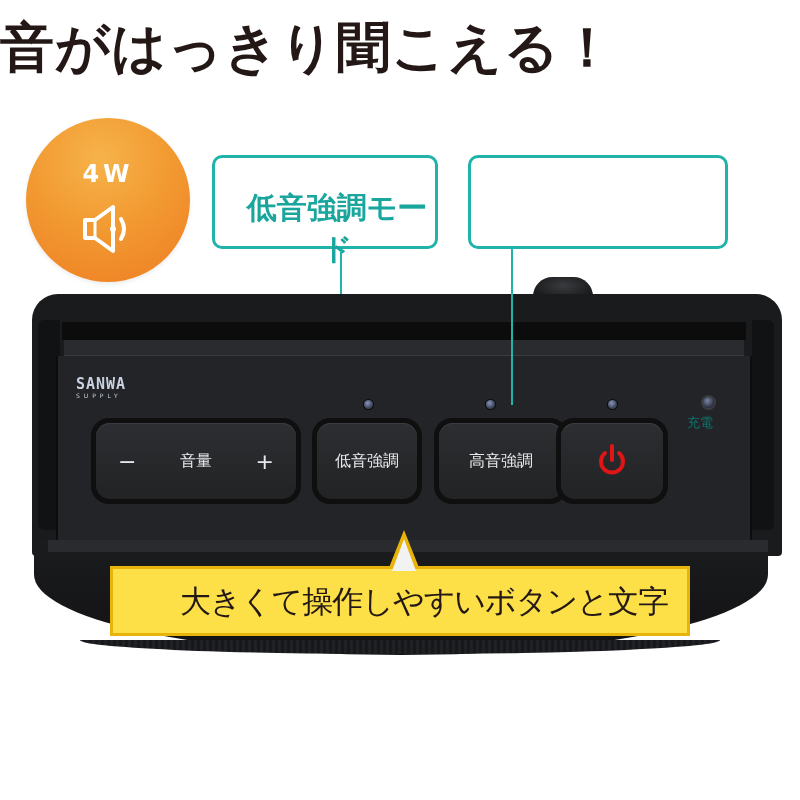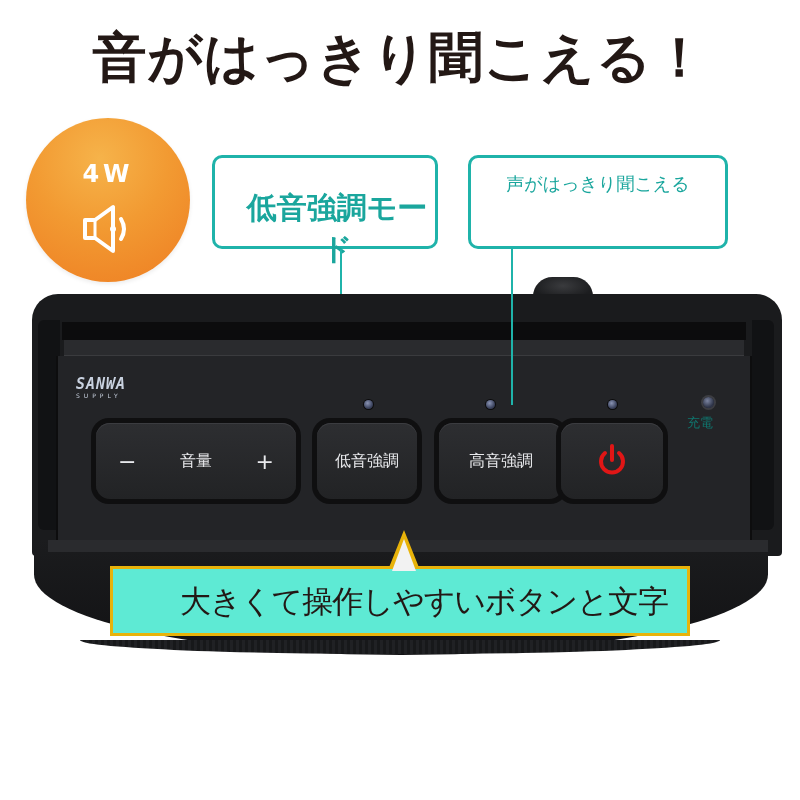--- a/index.html
+++ b/index.html
@@ -1,20 +1,20 @@
 <!DOCTYPE html>
 <html><head>
   <meta charset="utf-8">
   <style>
     * { box-sizing: border-box; margin: 0; padding: 0; }
     html, body { width: 800px; height: 800px; background: #ffffff; overflow: hidden; }
     body { position: relative; font-family: "DejaVu Sans", "Liberation Sans", sans-serif; }
 
     .headline {
-      position: absolute; left: 0; top: 22px; width: 800px; text-align: center;
+      position: absolute; left: 0; top: 12px; width: 800px; text-align: left;
       font-family: Liberation Mono, monospace;
       font-size: 54px; font-weight: bold; color: #231815; letter-spacing: 1px;
     }
 
     .badge {
       position: absolute; left: 26px; top: 118px; width: 164px; height: 164px; border-radius: 50%;
       background: radial-gradient(circle at 45% 25%, #f6b34a 0%, #f29a32 45%, #ee7d22 100%);
       box-shadow: 0 2px 4px rgba(0,0,0,0.08);
       color: #fff; text-align: center;
     }
@@ -55,42 +55,42 @@
     .rail2 { position: absolute; left: 64px; top: 340px; width: 680px; height: 16px; background: #2a2b2e; border-bottom: 1px solid #3a3b3e; }
     .panel {
       position: absolute; left: 56px; top: 356px; width: 696px; height: 190px;
       background: #232427; border-left: 2px solid #0d0d0e; border-right: 2px solid #0d0d0e;
     }
     .side-l { position: absolute; left: 38px; top: 320px; width: 22px; height: 210px; background: #111214; border-radius: 6px 0 0 6px; }
     .side-r { position: absolute; left: 752px; top: 320px; width: 22px; height: 210px; background: #111214; border-radius: 0 6px 6px 0; }
     .lower-strip { position: absolute; left: 48px; top: 540px; width: 720px; height: 12px; background: #2a2b2e; }
 
     .logo { position: absolute; left: 76px; top: 377px; color: #c9d2e0; }
-    .logo .l1 { font-family: "DejaVu Sans Mono", monospace; font-size: 15px; font-weight: bold; letter-spacing: 1px; line-height: 15px; font-style: italic; }
+    .logo .l1 { font-family: "DejaVu Sans Mono", monospace; font-size: 15px; font-weight: bold; letter-spacing: 1px; line-height: 15px; }
     .logo .l2 { font-size: 6px; letter-spacing: 4px; line-height: 8px; }
 
     .btn-well { position: absolute; background: #0f0f10; border-radius: 18px; }
     .btn {
       position: absolute; left: 5px; top: 5px; right: 5px; bottom: 5px;
       background: linear-gradient(#2d2e31, #222325); border-radius: 14px;
       box-shadow: inset 0 1px 0 #3b3c40;
       color: #e8e9ec; display: flex; align-items: center; justify-content: center; font-size: 16px;
     }
     .vol .btn { justify-content: space-between; padding: 0 22px; }
     .vol .btn span { font-size: 16px; }
     .vol .btn .pm { font-size: 22px; font-weight: normal; }
 
     .led { position: absolute; width: 9px; height: 9px; border-radius: 50%;
       background: radial-gradient(circle at 40% 35%, #8a94b4, #3d4560 60%, #1e2230); box-shadow: 0 0 0 1px #0c0c0d; }
     .led.chg { width: 11px; height: 11px; background: radial-gradient(circle at 40% 35%, #7b84a0, #2f3549 65%); box-shadow: 0 0 0 2px #3c3d42; }
     .chg-label { position: absolute; left: 687px; top: 414px; color: #0f766e; font-size: 13px; }
 
     .bubble {
       position: absolute; left: 110px; top: 566px; width: 580px; height: 70px;
-      background: #5eead4; border: 3px solid #e8b30a;
+      background: #fde047; border: 3px solid #e8b30a;
       color: #231815; font-size: 31px; text-align: center; line-height: 64px; letter-spacing: -1px; padding-left: 48px;
     }
     .bubble-tip-outer { position: absolute; left: 388px; top: 530px; width: 0; height: 0;
       border-left: 16px solid transparent; border-right: 16px solid transparent; border-bottom: 40px solid #e8b30a; }
     .bubble-tip-inner { position: absolute; left: 392px; top: 539px; width: 0; height: 0;
       border-left: 12px solid transparent; border-right: 12px solid transparent; border-bottom: 32px solid #f2f2f2; }
   </style>
 </head>
 <body>
 
@@ -105,21 +105,20 @@
     <circle cx="32" cy="25" r="3" fill="#fff"></circle>
   </svg>
 </div>
 
 <div class="callout low">
   <div class="t">低音強調モード</div>
 </div>
 <div class="leader" style="left:340px; top:249px; height:158px;"></div>
 
 <div class="callout high">
-  <div class="s">声がはっきり聞こえる</div>
 </div>
 
 <div class="knob"></div>
 <div class="device"></div>
 <div class="device-base"></div>
 <div class="base-tex"></div>
 <div class="side-l"></div>
 <div class="side-r"></div>
 <div class="rail"></div>
 <div class="rail2"></div>

